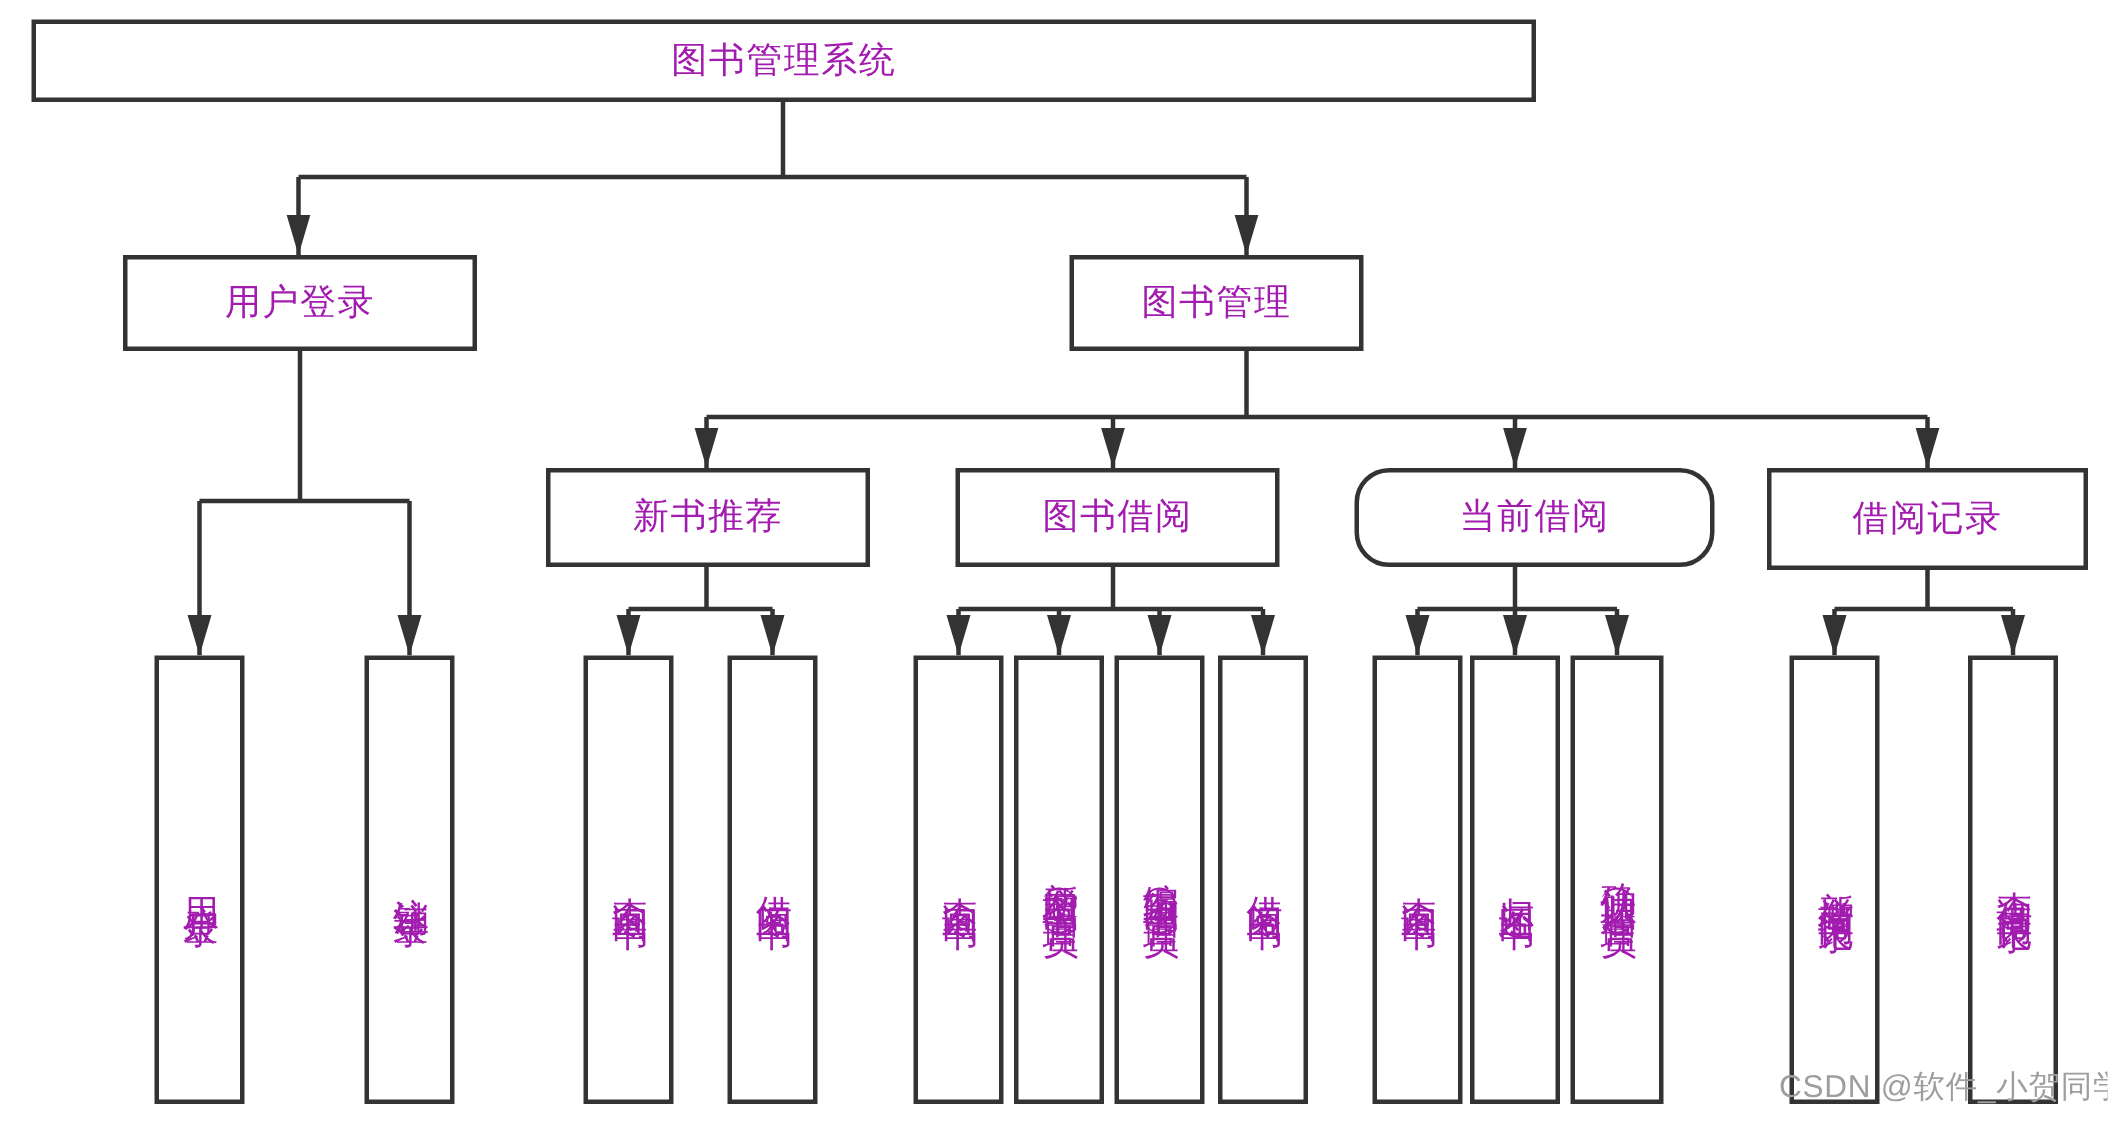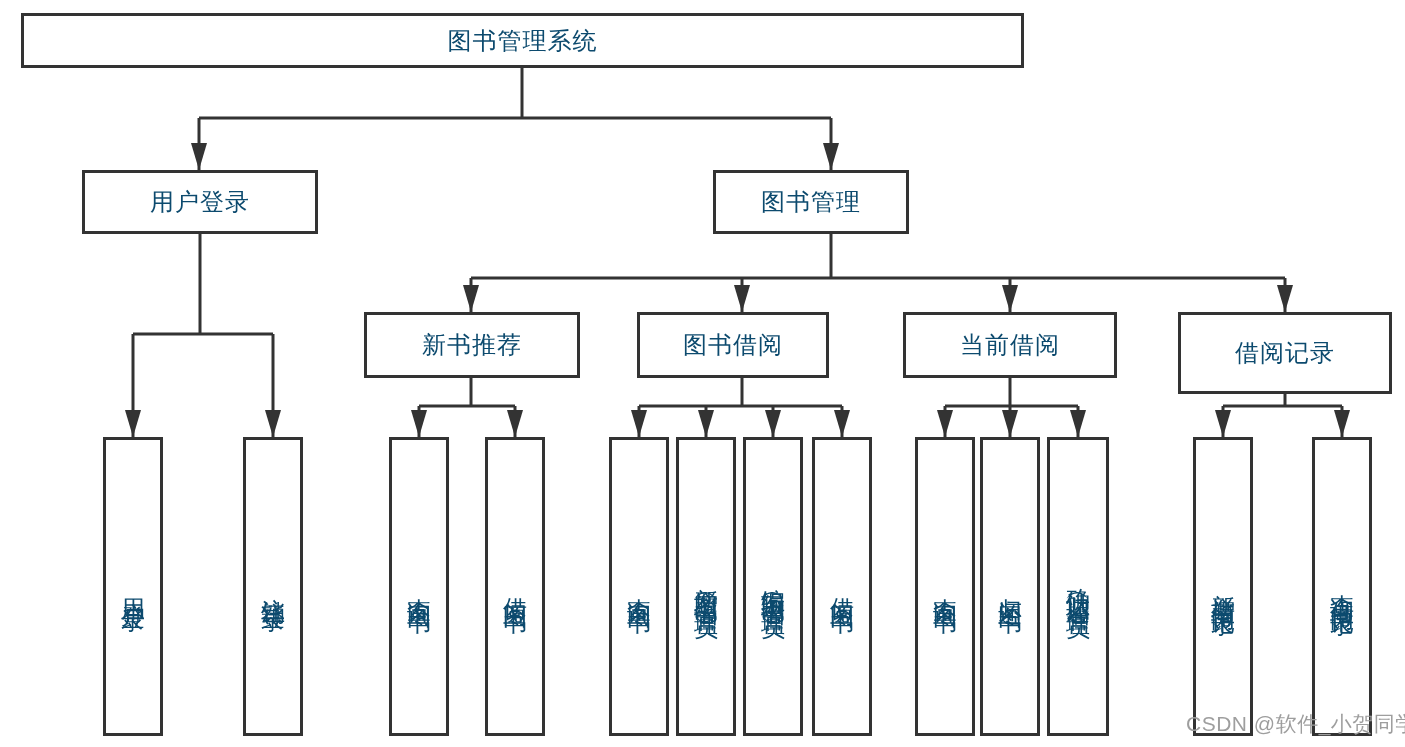--- a/index.html
+++ b/index.html
@@ -20,21 +20,21 @@
   #connectors {
     position: absolute;
     left: 0; top: 0;
     width: 1405px; height: 747px;
   }
   .node {
     position: absolute;
     box-sizing: border-box;
     border: 3px solid #333333;
     background: #ffffff;
-    color: #0c4a6e;
+    color: #a21caf;
     display: flex;
     align-items: center;
     justify-content: center;
     font-size: 24px;
     line-height: 1;
     white-space: nowrap;
   }
   .box-h { letter-spacing: 1px; }
   .box-v {
     writing-mode: vertical-rl;
@@ -111,27 +111,27 @@
   <div class="node box-h" style="left:82px; top:170px; width:236px; height:64px;">
     <span>用户登录</span>
   </div>
   <div class="node box-h" style="left:713px; top:170px; width:196px; height:64px;">
     <span>图书管理</span>
   </div>
 
   <div class="node box-h" style="left:364px; top:312px; width:216px; height:66px;">
     <span>新书推荐</span>
   </div>
-  <div class="node box-h" style="left:637px; top:312px; width:192px; height:66px;">
+  <div class="node box-h" style="left:637px; top:312px; width:216px; height:66px;">
     <span>图书借阅</span>
   </div>
-  <div class="node box-h" style="left:903px; top:312px; width:214px; height:66px;">
+  <div class="node box-h" style="left:903px; top:312px; width:240px; height:66px;border-radius:23px;">
     <span>当前借阅</span>
   </div>
-  <div class="node box-h" style="left:1178px; top:312px; width:214px; height:82px;">
+  <div class="node box-h" style="left:1178px; top:312px; width:214px; height:68px;">
     <span>借阅记录</span>
   </div>
 
   <div class="node box-v" style="left:103px; top:437px; width:60px; height:299px;">
     <span>用户登录</span>
   </div>
   <div class="node box-v" style="left:243px; top:437px; width:60px; height:299px;">
     <span>注销登录</span>
   </div>
 

